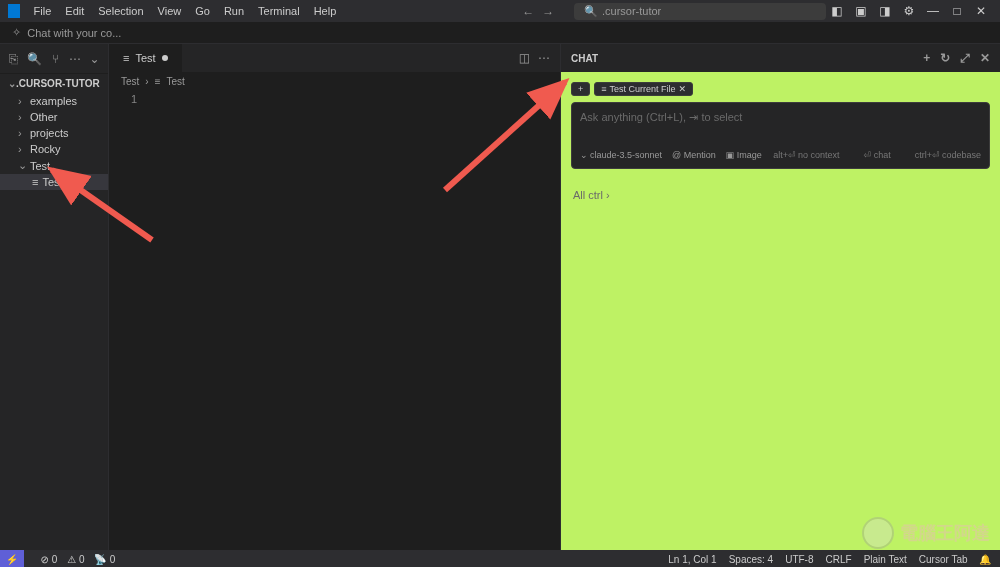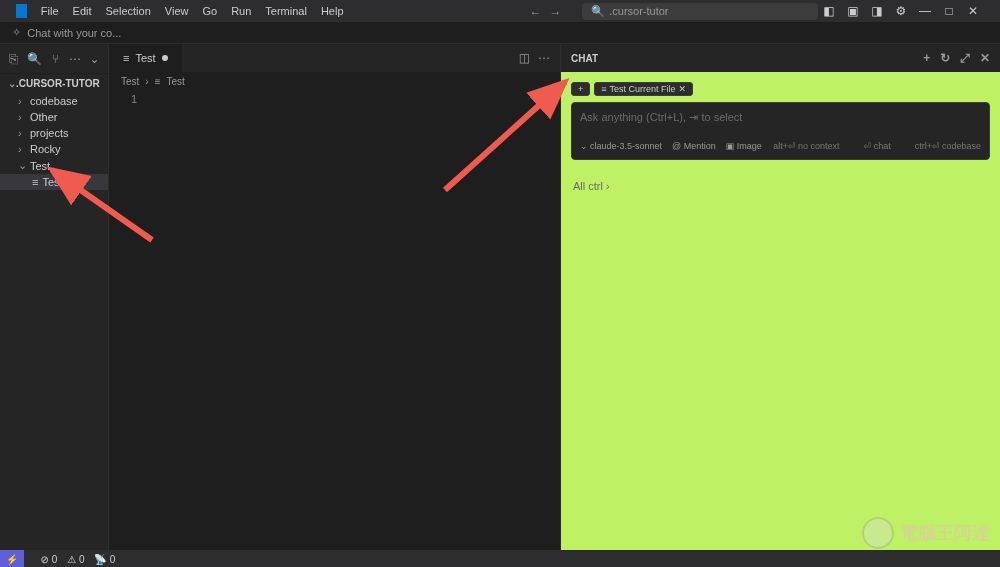--- a/index.html
+++ b/index.html
@@ -1,18 +1,18 @@
 <!DOCTYPE html>
 <html><head>
 <meta charset="utf-8">
 <style>
 * { margin: 0; padding: 0; box-sizing: border-box; font-family: -apple-system, "Segoe UI", sans-serif; }
 body { width: 1000px; height: 567px; background: #1e1e1e; color: #cccccc; font-size: 12px; overflow: hidden; position: relative; }
 
-.titlebar { height: 22px; background: #2d2d30; display: flex; align-items: center; padding: 0 16px; }
+.titlebar { height: 22px; background: #2d2d30; display: flex; align-items: center; padding: 0 8px; }
 .titlebar .logo { width: 14px; height: 14px; background: #0078d4; margin-right: 8px; }
 .menu { display: flex; gap: 2px; }
 .menu-item { padding: 2px 6px; font-size: 11px; color: #cccccc; cursor: pointer; }
 .nav-arrows { margin-left: 180px; display: flex; gap: 8px; color: #999; }
 .search-box { margin-left: 20px; background: #3c3c3c; border-radius: 4px; padding: 2px 10px; font-size: 11px; color: #999; width: 300px; display: flex; align-items: center; gap: 4px; }
 .win-controls { margin-left: auto; display: flex; gap: 2px; }
 .win-btn { width: 22px; height: 20px; display: flex; align-items: center; justify-content: center; color: #cccccc; font-size: 12px; }
 
 .banner { height: 22px; background: #1e1e1e; border-bottom: 1px solid #2d2d30; display: flex; align-items: center; padding: 0 12px; font-size: 11px; color: #999; }
 .banner-icon { margin-right: 6px; }
@@ -40,21 +40,21 @@
 .code { flex: 1; }
 
 .chat-panel { width: 440px; background: #bef264; border-left: 1px solid #2d2d30; display: flex; flex-direction: column; }
 .chat-header { height: 28px; background: #252526; display: flex; align-items: center; padding: 0 10px; font-size: 10px; font-weight: bold; }
 .chat-actions { margin-left: auto; display: flex; gap: 10px; color: #999; font-size: 12px; }
 .chat-body { padding: 10px; }
 .chat-context { display: flex; gap: 4px; margin-bottom: 6px; }
 .chip { background: #2d2d30; border: 1px solid #3c3c3c; border-radius: 3px; padding: 1px 6px; font-size: 9px; color: #ccc; display: flex; align-items: center; gap: 3px; }
 .chat-input { background: #252526; border: 1px solid #3c3c3c; border-radius: 4px; padding: 8px; }
 .chat-placeholder { color: #6a6a6a; font-size: 11px; }
-.chat-toolbar { display: flex; gap: 10px; margin-top: 17px; font-size: 9px; color: #999; align-items: center; text-align: center; }
+.chat-toolbar { display: flex; gap: 10px; margin-top: 26px; font-size: 9px; color: #999; align-items: center; text-align: center; }
 .chat-toolbar-right { margin-left: auto; display: flex; gap: 24px; font-size: 9px; color: #777; }
 .all-chats { padding: 10px 12px; font-size: 11px; color: #6a6a6a; }
 
 .statusbar { height: 18px; background: #2d2d30; display: flex; align-items: center; font-size: 10px; color: #ccc; padding: 0 8px; }
 .status-left { display: flex; gap: 10px; align-items: center; }
 .status-right { margin-left: auto; display: flex; gap: 12px; }
 .remote { background: #5f5fd7; padding: 0 6px; height: 18px; display: flex; align-items: center; margin-left: -8px; margin-right: 6px; }
 
 .arrow { position: absolute; pointer-events: none; }
 .arrow svg { overflow: visible; }
@@ -110,21 +110,21 @@
       <span class="aicon">⋯</span>
       <span class="aicon" style="margin-left:auto">⌄</span>
     </div>
     <div class="explorer">
       <div class="explorer-header">
         <span class="chev">⌄</span>
         <span>.CURSOR-TUTOR</span>
       </div>
       <div class="tree-item">
           <span class="chev">›</span>
-          <span>codebase</span>
+          <span>examples</span>
         </div>
       <div class="tree-item">
           <span class="chev">›</span>
           <span>Other</span>
         </div>
       <div class="tree-item">
           <span class="chev">›</span>
           <span>projects</span>
         </div>
       <div class="tree-item">
@@ -207,20 +207,29 @@
   </div>
 </div>
 
 <div class="statusbar">
   <div class="status-left">
     <div class="remote">⚡</div>
     <span>⊘ <span>0</span></span>
     <span>⚠ <span>0</span></span>
     <span>📡 <span>0</span></span>
   </div>
+  <div class="status-right">
+    <span>Ln 1, Col 1</span>
+    <span>Spaces: 4</span>
+    <span>UTF-8</span>
+    <span>CRLF</span>
+    <span>Plain Text</span>
+    <span>Cursor Tab</span>
+    <span>🔔</span>
+  </div>
 </div>
 
 <div class="arrow" style="left:37px; top:155px;">
   <svg width="130" height="100">
       <defs>
         <marker id="ah1" markerWidth="8" markerHeight="8" refX="6" refY="3" orient="auto">
           <polygon points="0 0, 7 3, 0 6" fill="#f05a4f"></polygon>
         </marker>
       </defs>
       <line x1="115" y1="85" x2="15" y2="15" stroke="#f05a4f" stroke-width="6" marker-end="url(#ah1)"></line>

